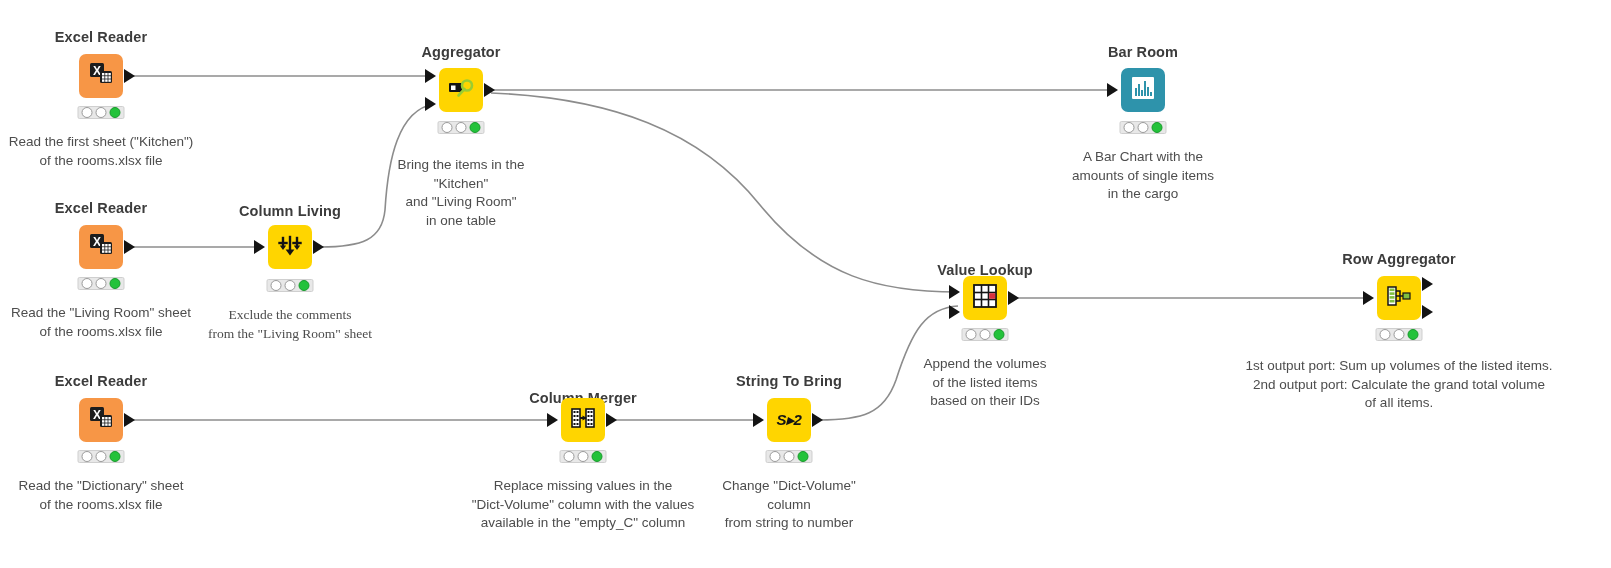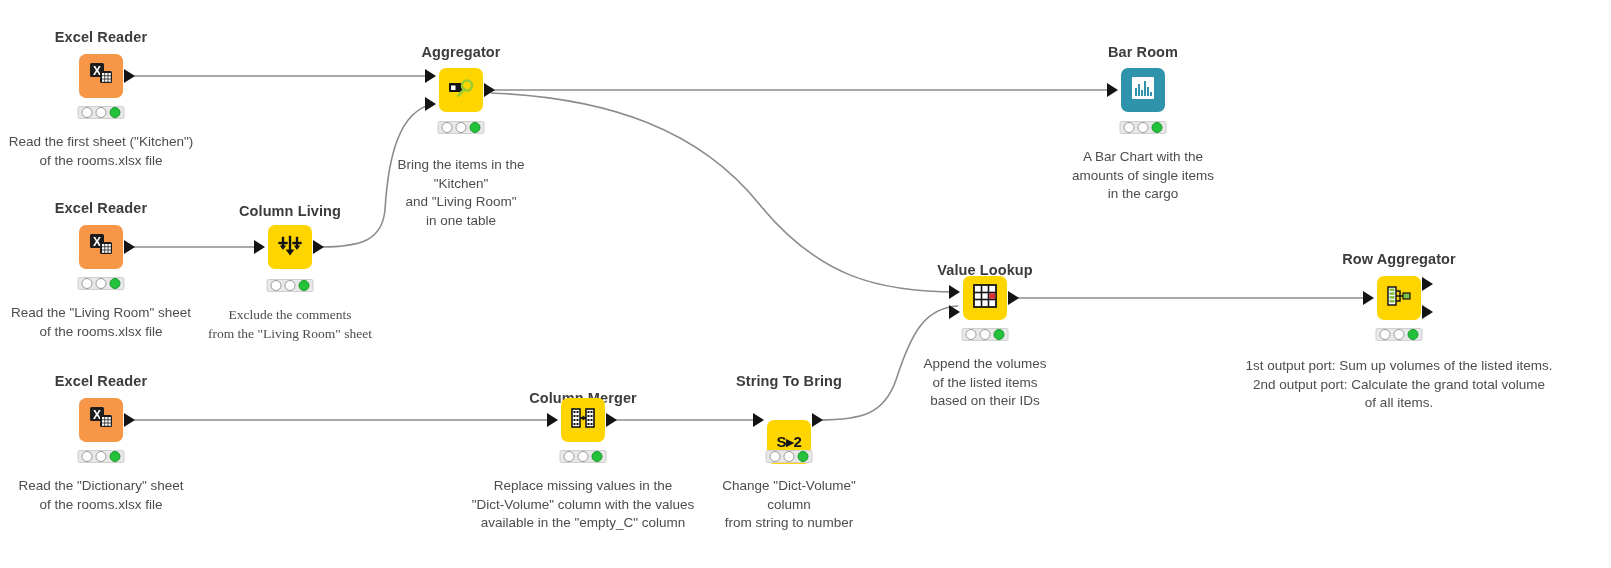--- a/index.html
+++ b/index.html
@@ -317,21 +317,21 @@
       <span class="dot off"></span>
       <span class="dot green"></span>
     </div>
     <div class="annot" style="top:477px;width:330px;">Replace missing values in the
 "Dict-Volume" column with the values
 available in the "empty_C" column</div>
   </div>
 
   <div class="node" style="left:789px;top:0;">
     <div class="node-title" style="top:373px;">String To Bring</div>
-    <div class="node-body body-yellow" style="left:-22px;top:420px;">
+    <div class="node-body body-yellow" style="left:-22px;top:398px;font-style:italic;">
       <span class="ico" style="font-size:15px;font-weight:bold;color:#141414;font-family:'Liberation Sans',sans-serif;letter-spacing:-0.3px;">S▸2</span>
     </div>
     <div class="port" style="left:-36px;top:413px;"></div>
     <div class="port" style="left:23px;top:413px;"></div>
     <div class="status" style="top:450px;">
       <span class="dot off"></span>
       <span class="dot off"></span>
       <span class="dot green"></span>
     </div>
     <div class="annot" style="top:477px;width:220px;">Change "Dict-Volume"

